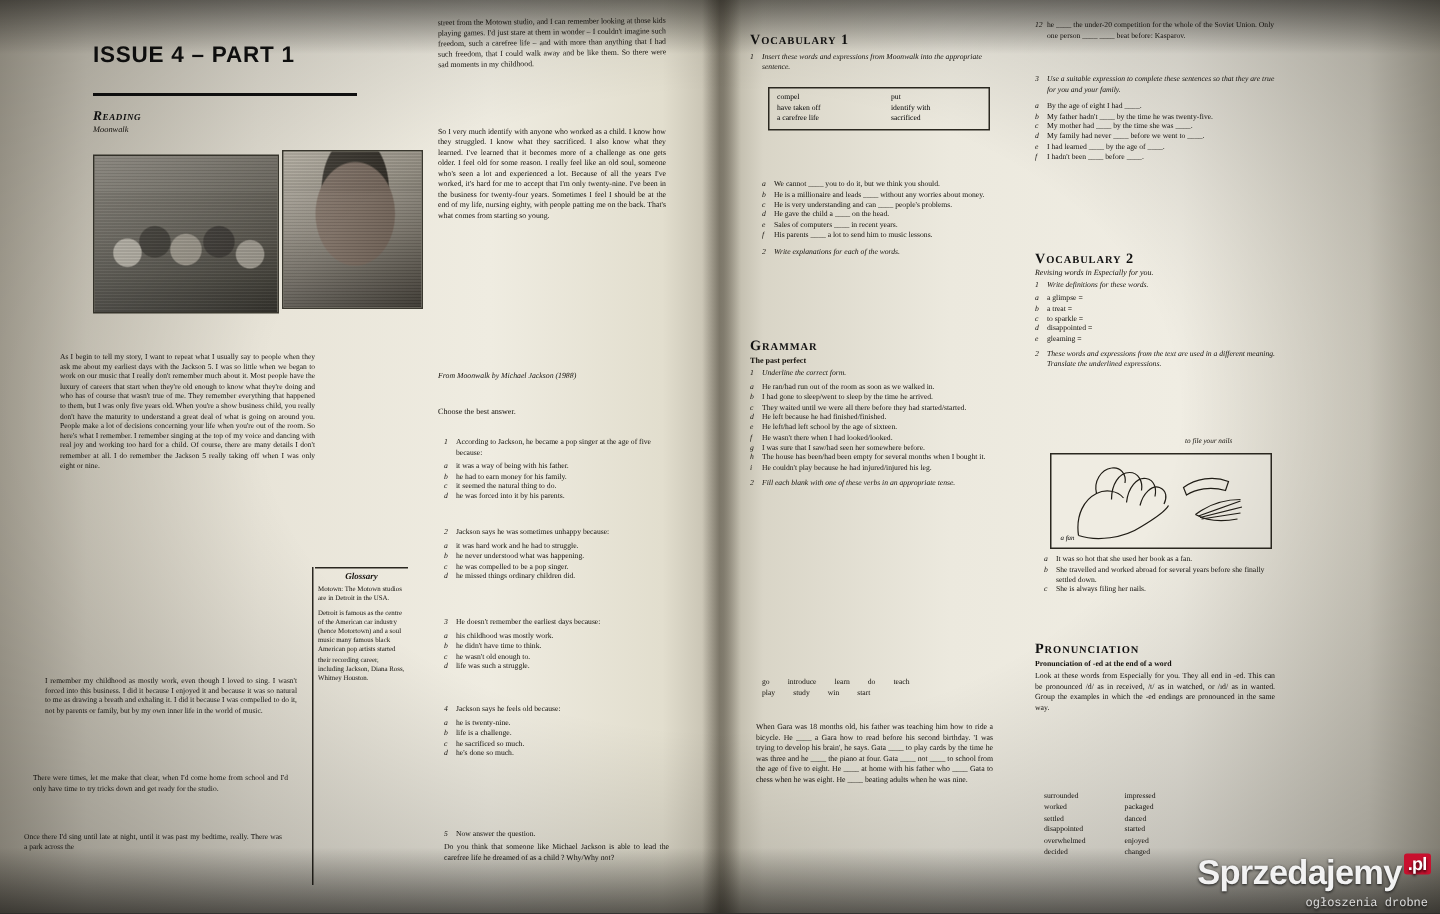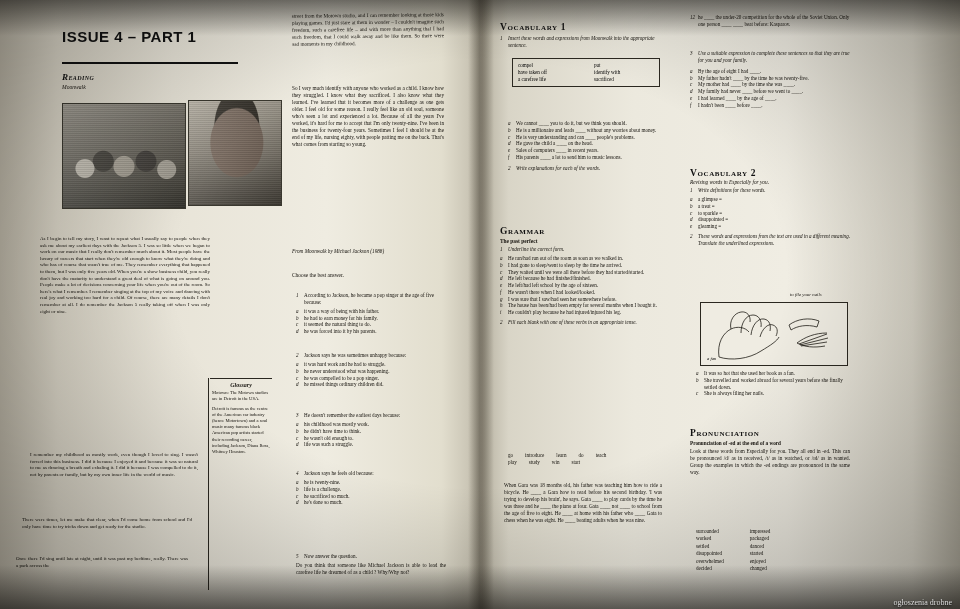--- a/index.html
+++ b/index.html
@@ -170,21 +170,21 @@
     font-size: 12px;
     padding: 0 3px;
     border-radius: 2px;
     vertical-align: super;
     margin-left: 1px;
   }
   .wm2 {
     position: absolute;
     right: 8px;
     bottom: 2px;
-    font-family: Liberation Serif, serif;
+    font-family: Liberation Mono, monospace;
     font-size: 8px;
     color: #ddd;
     text-shadow: 0 1px 2px rgba(0,0,0,0.9);
   }
 </style>
 </head>
 <body>
 
 <div class="page">
   <div class="book">
@@ -445,14 +445,15 @@
         <div>changed</div>
       </div>
     </div>
 
     <div class="spine"></div>
     <div class="shadow-top"></div>
     <div class="shadow-bottom"></div>
     <div class="vignette"></div>
   </div>
 
+  <div class="wm"><span>Sprzedajemy</span><span class="dot">.pl</span></div>
   <div class="wm2">ogłoszenia drobne</div>
 </div>
 
 </body></html>

